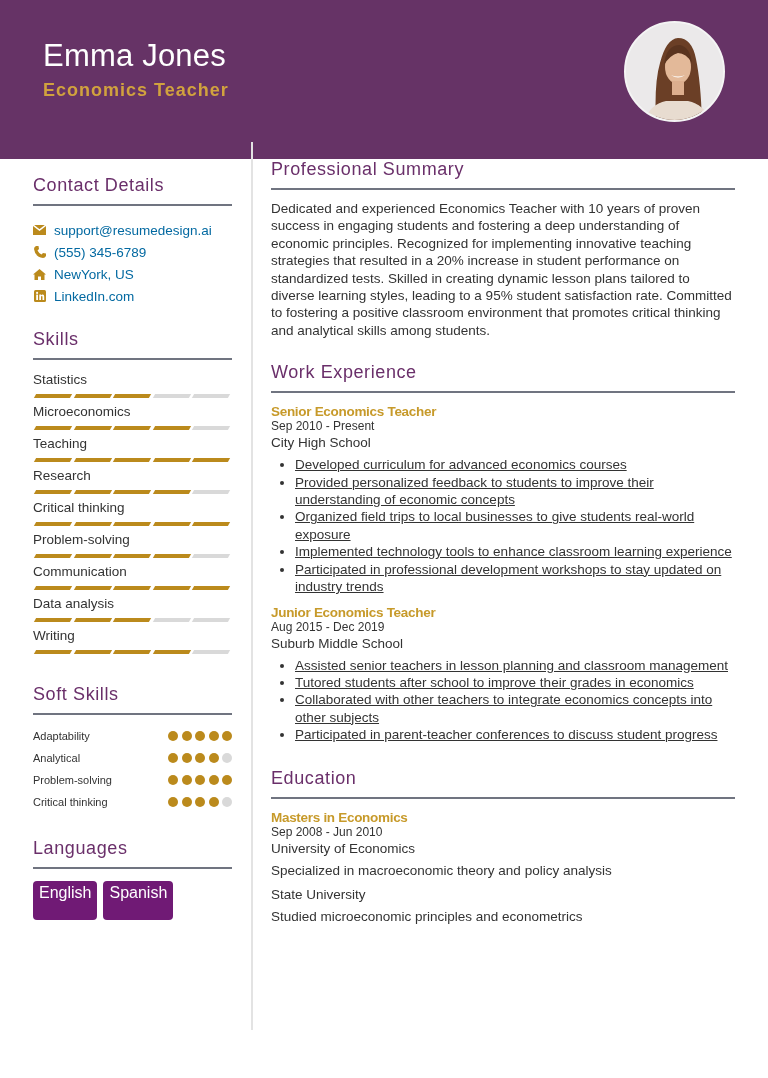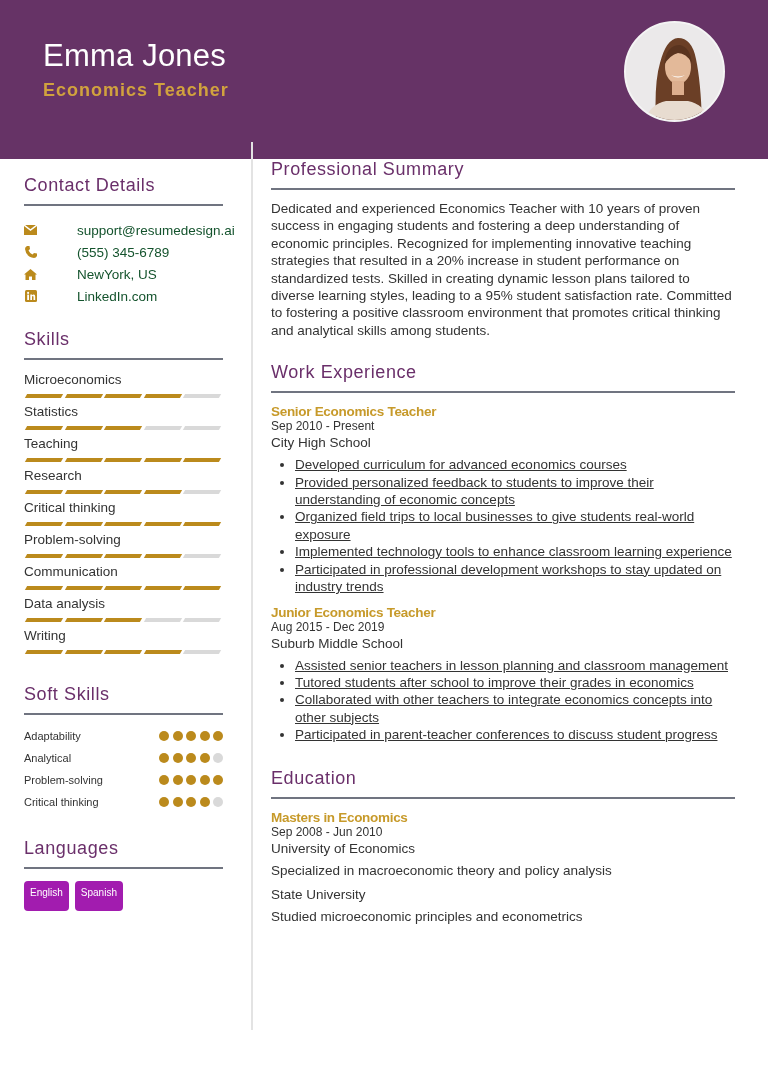--- a/index.html
+++ b/index.html
@@ -6,43 +6,43 @@
     html, body { width: 768px; height: 1078px; background: #ffffff; }
     body { font-family: "Liberation Sans", "DejaVu Sans", sans-serif; color: #333333; position: relative; overflow: hidden; }
 
     .header { position: absolute; left: 0; top: 0; width: 768px; height: 159px; background: #663366; }
     .name { position: absolute; left: 43px; top: 38px; font-size: 31px; color: #ffffff; font-weight: normal; letter-spacing: 0.2px; }
     .title { position: absolute; left: 43px; top: 80px; font-size: 18px; color: #d1a23e; font-weight: bold; letter-spacing: 1px; }
     .photo { position: absolute; left: 624px; top: 21px; width: 101px; height: 101px; border-radius: 50%; background: #ececec; overflow: hidden; border: 2px solid #f4f4f4; }
 
     .divider-v { position: absolute; left: 251px; top: 142px; width: 2px; height: 888px; background: #e3e3e3; }
 
-    .left { position: absolute; left: 24px; top: 142px; width: 199px; }
+    .left { position: absolute; left: 33px; top: 142px; width: 199px; }
     .right { position: absolute; left: 271px; top: 142px; width: 464px; }
 
     .sec-title { font-size: 18px; color: #6a2f6a; letter-spacing: 0.6px; font-weight: normal; }
     .sec-rule { height: 2px; background: #707480; margin-top: 8px; }
 
     .contact-list { margin-top: 13px; }
-    .contact-item { display: flex; align-items: center; height: 22px; font-size: 13.5px; color: #14532d; gap: 32px; }
+    .contact-item { display: flex; align-items: center; height: 22px; font-size: 13.5px; color: #0369a1; }
     .contact-item .ic { width: 13px; height: 13px; margin-right: 8px; display: inline-flex; align-items: center; justify-content: center; }
 
     .skill { margin-top: 0; }
     .skill-name { font-size: 13.5px; color: #333; height: 18px; line-height: 18px; }
     .bars { display: flex; gap: 4px; height: 14px; align-items: center; padding-left: 2px; }
     .bar { width: 35.5px; height: 4px; transform: skewX(-30deg); background: #d9d9d9; }
     .bar.on { background: #bb8a1c; }
 
     .soft-row { display: flex; justify-content: space-between; align-items: center; height: 22px; font-size: 11px; color: #333; }
     .dots { display: flex; gap: 3.5px; }
     .dot { width: 10px; height: 10px; border-radius: 50%; background: #d9d9d9; }
     .dot.on { background: #bb8a1c; }
 
     .langs { display: flex; gap: 6px; margin-top: 12px; }
-    .lang { background: #a21caf; color: #ffffff; font-size: 10px; padding: 3px 6px; border-radius: 4px; height: 30px; line-height: 17px; }
+    .lang { background: #701a75; color: #ffffff; font-size: 16px; padding: 3px 6px; border-radius: 4px; height: 39px; line-height: 17px; }
 
     .summary { font-size: 13.5px; line-height: 17.4px; color: #333; margin-top: 10px; }
 
     .job { margin-top: 11px; }
     .job-head { display: flex; justify-content: space-between; align-items: baseline; flex-direction: column; }
     .job-title { font-size: 13.5px; color: #c79a2a; font-weight: bold; letter-spacing: -0.3px; }
     .job-date { font-size: 12px; color: #333; }
     .job-org { font-size: 13.5px; color: #333; margin-top: 2px; }
     .bullets { margin-top: 6px; padding-left: 24px; font-size: 13.5px; line-height: 17.4px; color: #333; }
     .bullets li { padding-left: 0; text-decoration: underline; }
@@ -112,36 +112,36 @@
         <span>LinkedIn.com</span>
       </div>
     </div>
   </section>
 
   <section style="margin-top:22px;">
     <h2 class="sec-title">Skills</h2>
     <div class="sec-rule"></div>
     <div id="skills-list" style="margin-top:11px;">
         <div class="skill">
+          <div class="skill-name">Statistics</div>
+          <div class="bars">
+            <span class="bar on"></span>
+            <span class="bar on"></span>
+            <span class="bar on"></span>
+            <span class="bar"></span>
+            <span class="bar"></span>
+          </div>
+        </div>
+        <div class="skill">
           <div class="skill-name">Microeconomics</div>
           <div class="bars">
             <span class="bar on"></span>
             <span class="bar on"></span>
             <span class="bar on"></span>
             <span class="bar on"></span>
-            <span class="bar"></span>
-          </div>
-        </div>
-        <div class="skill">
-          <div class="skill-name">Statistics</div>
-          <div class="bars">
-            <span class="bar on"></span>
-            <span class="bar on"></span>
-            <span class="bar on"></span>
-            <span class="bar"></span>
             <span class="bar"></span>
           </div>
         </div>
         <div class="skill">
           <div class="skill-name">Teaching</div>
           <div class="bars">
             <span class="bar on"></span>
             <span class="bar on"></span>
             <span class="bar on"></span>
             <span class="bar on"></span>

